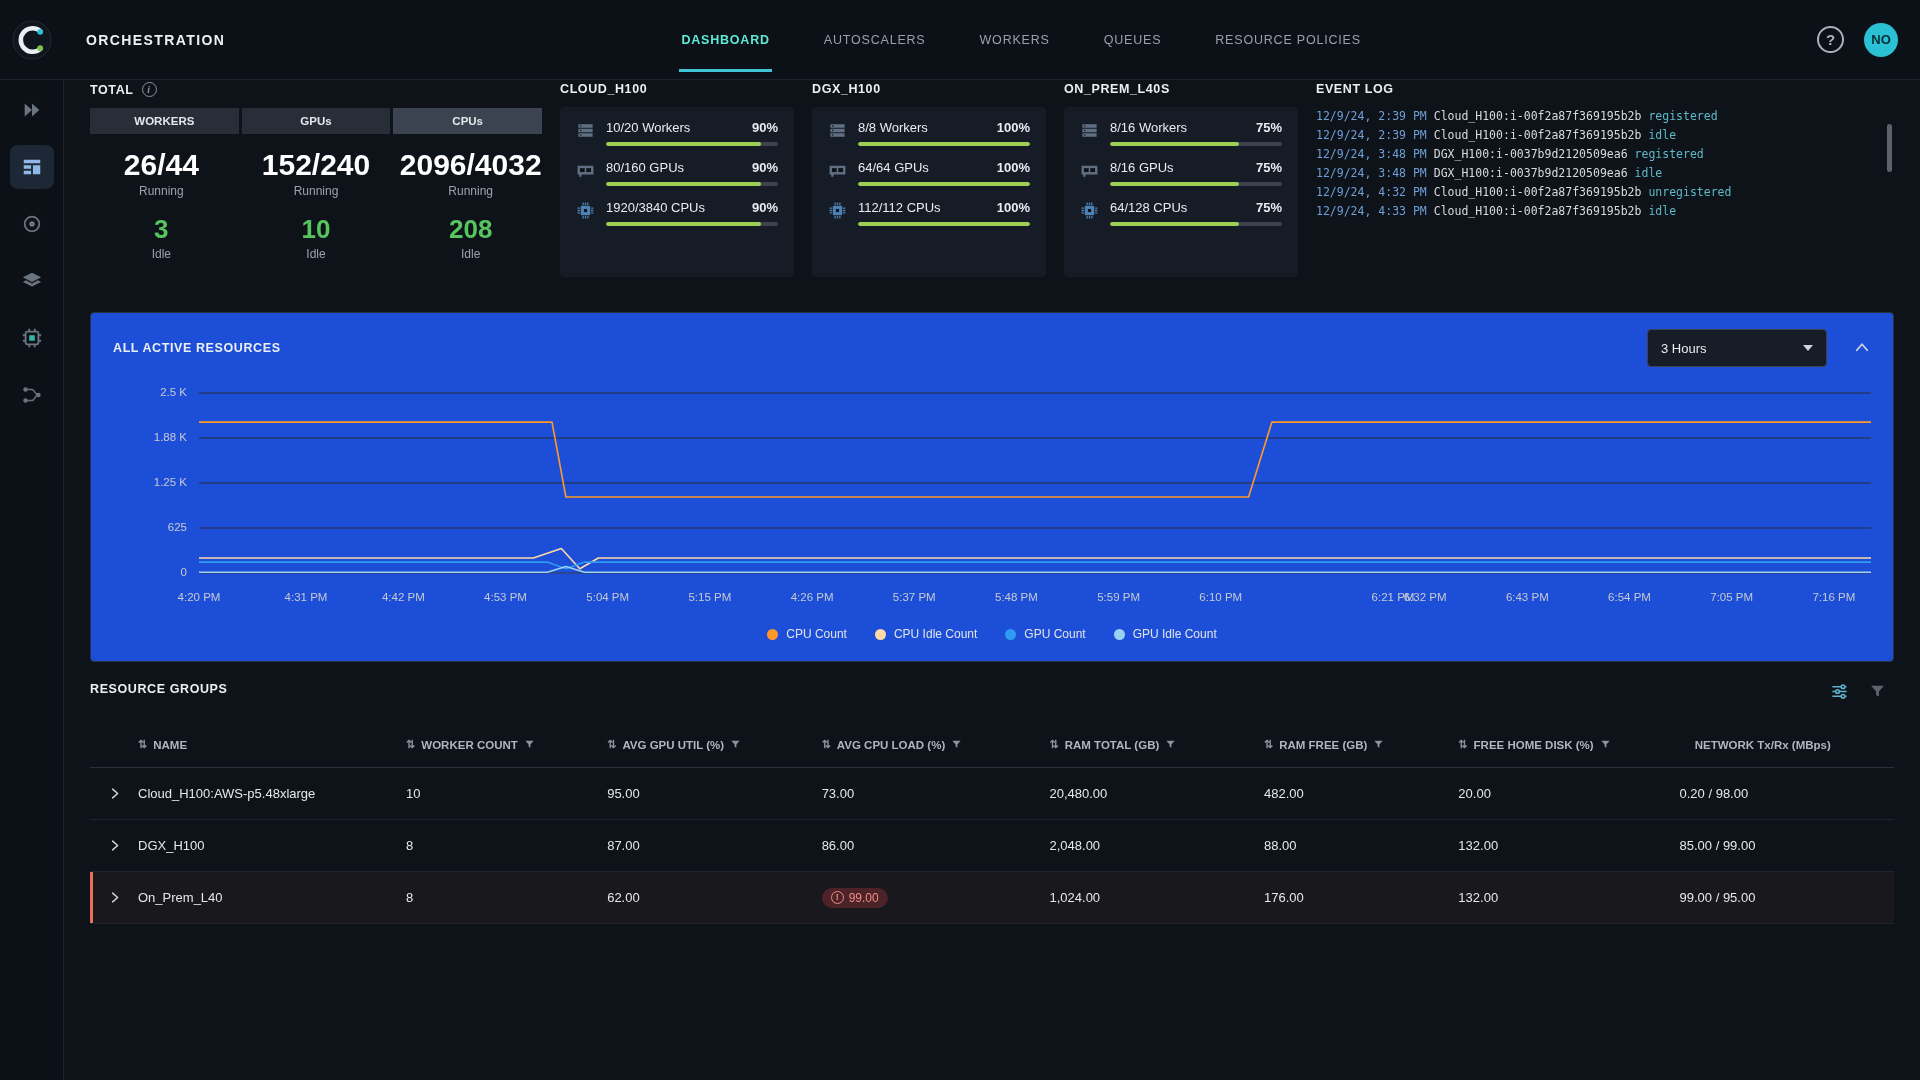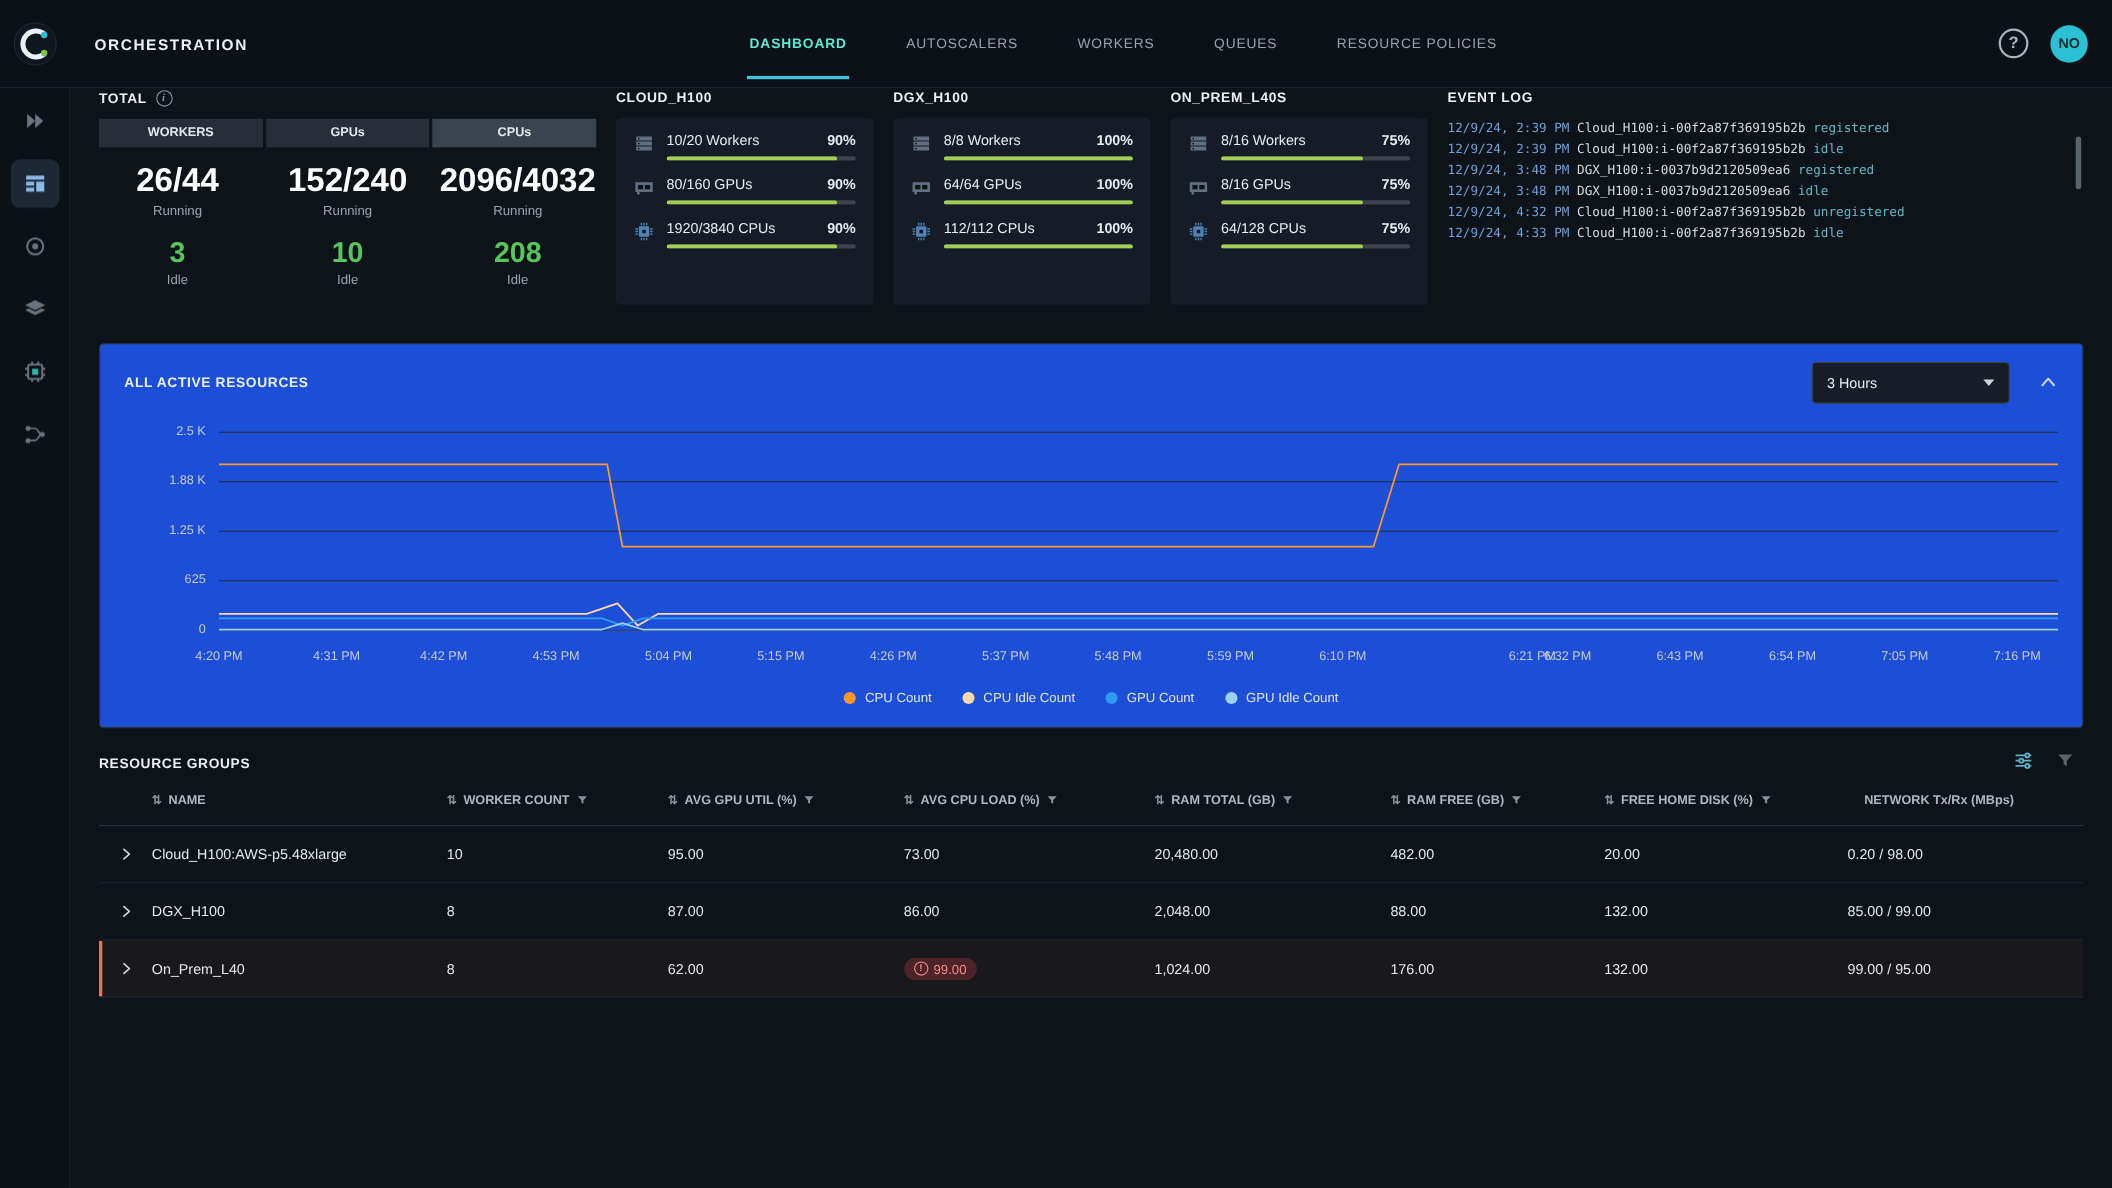--- a/index.html
+++ b/index.html
@@ -85,21 +85,21 @@
   .y-axis{width:86px;position:relative;height:200px;}
   .y-label{position:absolute;right:12px;font-size:11.5px;color:#c6cbd1;}
   .plot{flex:1;position:relative;height:200px;}
   .x-axis{position:relative;height:20px;margin-left:86px;margin-top:6px;font-size:11.5px;color:#c6cbd1;}
   .x-label{position:absolute;transform:translateX(-50%);white-space:nowrap;}
   .legend{display:flex;justify-content:center;gap:28px;margin:16px 0 12px;font-size:12px;color:#e0e4e8;}
   .legend-item{display:flex;align-items:center;gap:8px;cursor:pointer;}
   .legend-dot{width:11px;height:11px;border-radius:50%;}
   
   .rg-section{margin-top:20px;}
-  .rg-head{display:flex;justify-content:space-between;align-items:flex-end;margin-bottom:4px;}
+  .rg-head{display:flex;justify-content:space-between;align-items:flex-start;margin-bottom:21px;}
   .rg-icons{display:flex;gap:20px;align-items:center;margin-right:8px;}
   .tune-icon{color:#5fb3cf;display:flex;cursor:pointer;}
   .filter-top-icon{color:#5b636d;display:flex;cursor:pointer;}
   .grid-cols{display:grid;grid-template-columns:48px 2fr 1.5fr 1.6fr 1.7fr 1.6fr 1.45fr 1.65fr 1.6fr;}
   .thead{border-bottom:1px solid #2a313b;height:46px;align-items:center;font-size:11.5px;
     font-weight:700;color:#aeb6bf;}
   .th{display:flex;align-items:center;gap:6px;cursor:pointer;}
   .sort-glyph{color:#8a929c;font-size:11px;}
   .funnel{color:#8a929c;display:flex;cursor:pointer;}
   .trow{height:52px;align-items:center;border-bottom:1px solid #1d242d;font-size:13px;color:#e4e8ec;cursor:pointer;}

